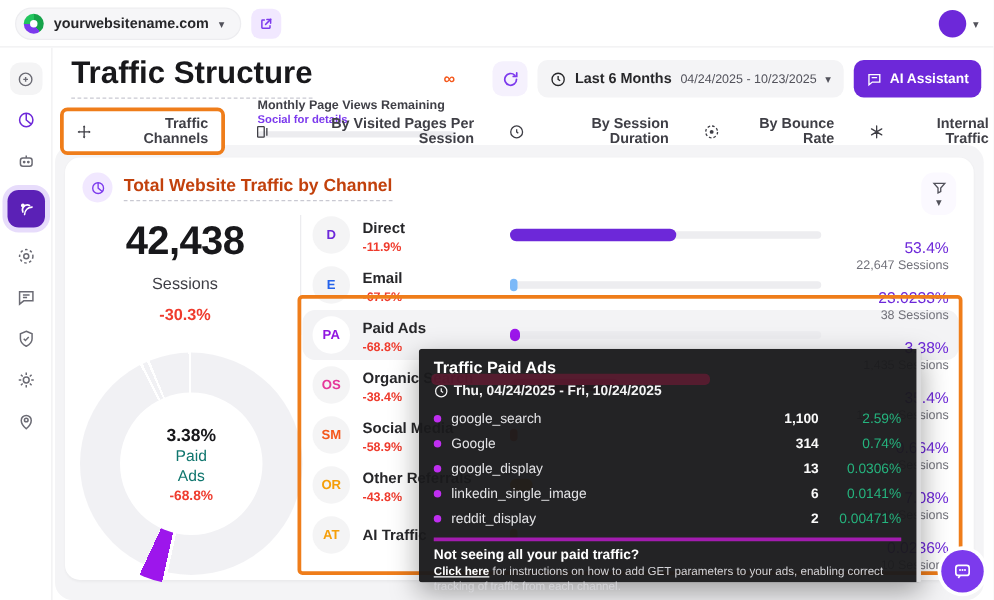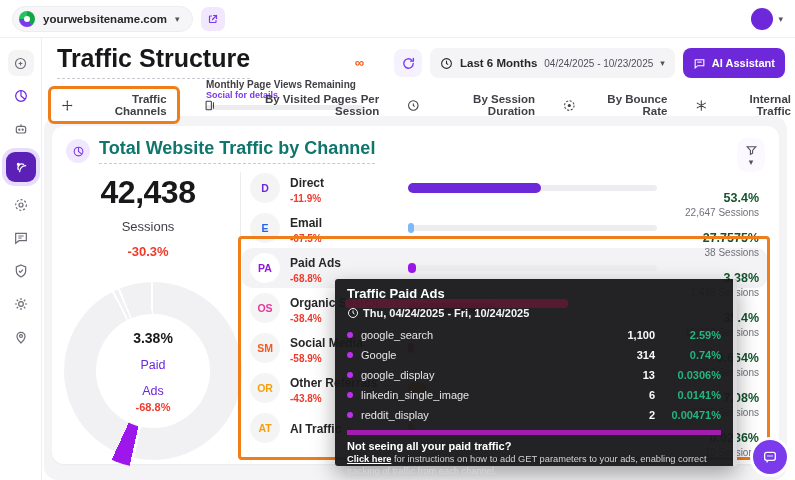--- a/index.html
+++ b/index.html
@@ -40,69 +40,69 @@
   
   .tabs { position:absolute; left:48px; top:86px; display:flex; align-items:center; gap:20px; z-index:2;text-align:right; }
   .tab { display:flex; align-items:center; gap:6px; font-size:11.5px; font-weight:700; color:#3f3f46; cursor:pointer; padding:5px 4px; }
   .tab.active { border:3px solid #ef7d1a; border-radius:6px; padding:4px 10px; background:#fff; }
 
   
   .panel { position:absolute; left:44px; top:116px; width:743px; height:364px; background:#f4f4f6; border-radius:14px; }
   .card { position:absolute; left:8px; top:10px; width:727px; height:338px; background:#fff; border-radius:12px; box-shadow:0 1px 2px rgba(0,0,0,.04); }
   .card-head { position:absolute; left:14px; top:12px; display:flex; align-items:center; gap:9px; }
   .card-ic { width:24px; height:24px; border-radius:50%; background:#f1e8ff; color:#7c3aed; display:flex; align-items:center; justify-content:center; }
-  .card-title { font-size:18px; font-weight:700; color:#0f766e; border-bottom:1px dashed #c9c9d2; padding-bottom:4px; }
+  .card-title { font-size:14px; font-weight:700; color:#c2410c; border-bottom:1px dashed #c9c9d2; padding-bottom:4px; }
   .filter-btn { position:absolute; right:14px; top:12px; width:28px; height:34px; border-radius:10px; background:#fbf9ff; color:#52525b; display:flex; flex-direction:column; align-items:center; justify-content:center; cursor:pointer; }
 
   
   .sum { position:absolute; left:0; top:48px; width:192px; text-align:center; }
   .sum-total { font-size:32px; font-weight:800; color:#18181b; letter-spacing:-.5px; }
   .sum-label { font-size:13px; color:#3f3f46; margin-top:8px; }
   .sum-change { font-size:13px; font-weight:800; color:#ef3b2d; margin-top:10px; }
   .vdiv { position:absolute; left:188px; top:46px; width:1px; height:96px; background:#ececef; }
 
   
   .donut { position:absolute; left:12px; top:156px; width:178px; height:178px; border-radius:50%;
     background:conic-gradient(#f1f1f4 0% 53.4%, #fff 53.4% 57%, #f1f1f4 57% 92.4%, #fff 92.4% 92.8%, #f1f1f4 92.8% 93.5%, #fff 93.5% 93.9%, #f1f1f4 93.9% 99.6%, #fff 99.6% 100%); }
   .donut-slice { position:absolute; inset:0; border-radius:50%; background:conic-gradient(transparent 0% 53.5%, #9d16ec 53.5% 56.9%, transparent 56.9% 100%); transform:translate(-4px,8px); }
   .donut-hole { position:absolute; left:32px; top:32px; width:114px; height:114px; border-radius:50%; background:#fff; display:flex; flex-direction:column; align-items:center; justify-content:center; }
   .dc-pct { font-size:14px; font-weight:700; color:#18181b; }
-  .dc-line { font-size:12.5px; color:#6d28d9; margin-top:12px; }
+  .dc-line { font-size:12.5px; color:#0f766e; margin-top:2px; }
   .dc-chg { font-size:11px; font-weight:800; color:#ef3b2d; margin-top:3px; }
 
   
   .rows { position:absolute; left:190px; top:42px; width:525px; }
   .crow { height:40px; display:flex; align-items:center; padding:0 8px; border-radius:10px; }
   .crow.hl { background:#f3f3f5; }
   .badge { width:30px; height:30px; border-radius:50%; background:#f4f4f5; display:flex; align-items:center; justify-content:center; font-size:10.5px; font-weight:800; flex:0 0 30px; }
   .crow.hl .badge { background:#fff; }
   .nameblk { width:112px; margin-left:10px; }
   .cname { font-size:12px; font-weight:700; color:#27272a; white-space:nowrap; }
   .cchg { font-size:10px; font-weight:800; color:#ef3b2d; margin-top:2px; }
   .track { flex:1; height:6px; border-radius:3px; background:#ededf0; margin:0 10px 0 6px; position:relative; }
   .fill { position:absolute; left:0; top:-2px; height:10px; border-radius:5px; min-width:6px; }
   .rightblk { width:92px; text-align:right; }
-  .cpct { font-size:12.5px; font-weight:700; color:#14532d;margin-top:33px; }
+  .cpct { font-size:12.5px; font-weight:400; color:#6d28d9;margin-top:33px; }
   .csess { font-size:10px; color:#71717a; margin-top:2px; }
 
   
   .orange-box { position:absolute; left:186px; top:110px; width:532px; height:224px; border:3px solid #ef7d1a; border-radius:4px; pointer-events:none; z-index:6; }
 
   
   .tooltip { position:absolute; left:283px; top:153px; width:402px; height:187px; background:rgba(26,26,28,.96); border-right:4px solid rgba(236,236,238,.92); border-radius:3px; z-index:7; color:#fff; padding:7px 12px 0 12px; box-shadow:0 8px 22px rgba(0,0,0,.35); }
   .tt-ghostbar { position:absolute; left:10px; top:20px; width:56%; height:9px; border-radius:4px; background:rgba(128,24,56,.55); }
   .tt-title { position:relative; font-size:13px; font-weight:700; }
   .tt-date { position:relative; display:flex; align-items:center; gap:4px; font-size:11px; font-weight:700; color:#f4f4f5; margin-top:6px; }
   .tt-rows { margin-top:6px; }
   .ttrow { display:flex; align-items:center; height:20px; }
   .tt-dot { width:6px; height:6px; border-radius:50%; background:#bf2ef0; margin-right:8px; flex:0 0 6px; }
   .tt-name { font-size:11px; color:#e4e4e7; flex:1; }
   .tt-val { font-size:11px; font-weight:700; color:#fafafa; width:54px; text-align:right; }
-  .tt-pct { font-size:11px; font-weight:700; color:#25b47e; width:66px; text-align:right; }
-  .tt-foot { border-top:5px solid #a21caf; margin-top:5px; padding-top:5px; }
+  .tt-pct { font-size:11px; font-weight:400; color:#25b47e; width:66px; text-align:right; }
+  .tt-foot { border-top:3px solid #a21caf; margin-top:5px; padding-top:5px; }
   .tt-q { font-size:11px; font-weight:800; }
   .tt-note { font-size:9.3px; color:#d4d4d8; margin-top:2px; line-height:1.25; }
   .tt-link { font-weight:800; text-decoration:underline; color:#fff; cursor:pointer;margin-top:10px; }
 
   
   .chat-fab { position:absolute; right:8px; bottom:6px; width:34px; height:34px; border-radius:50%; background:#7c3aed; color:#fff; display:flex; align-items:center; justify-content:center; box-shadow:0 0 0 3px #fff; cursor:pointer; z-index:12; }
 
   svg { display:block; }
 </style>
 </head>
@@ -306,21 +306,21 @@
               <div class="csess">22,647 Sessions</div>
             </span>
         </div>
         <div class="crow">
           <span class="badge" style="color: rgb(37, 99, 235);">E</span>
           <span class="nameblk"><span class="cname">Email</span><div class="cchg">-67.5%</div></span>
           <span class="track">
               <span class="fill" style="width: 1%; background: rgb(124, 185, 248);"></span>
             </span>
           <span class="rightblk">
-              <div class="cpct">27.7575%</div>
+              <div class="cpct">23.0233%</div>
               <div class="csess">38 Sessions</div>
             </span>
         </div>
         <div class="crow hl">
           <span class="badge" style="color: rgb(145, 22, 224);">PA</span>
           <span class="nameblk"><span class="cname">Paid Ads</span><div class="cchg">-68.8%</div></span>
           <span class="track">
               <span class="fill" style="width: 3.4%; background: rgb(157, 22, 236);"></span>
             </span>
           <span class="rightblk">

